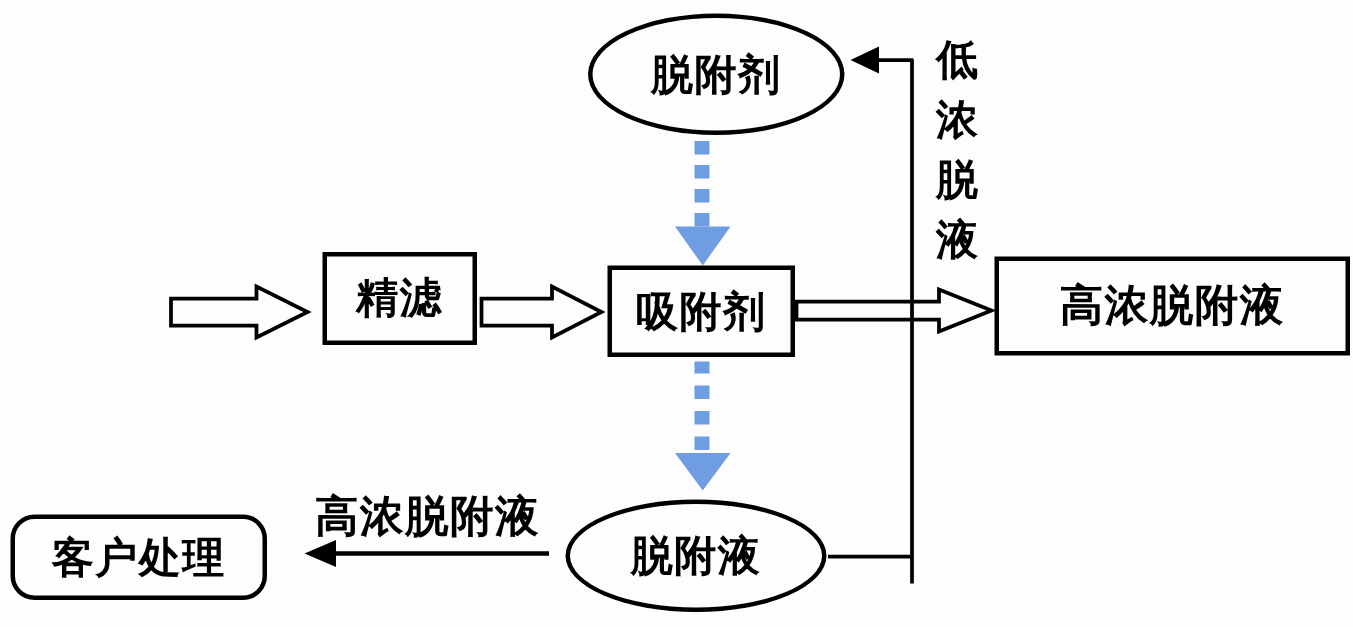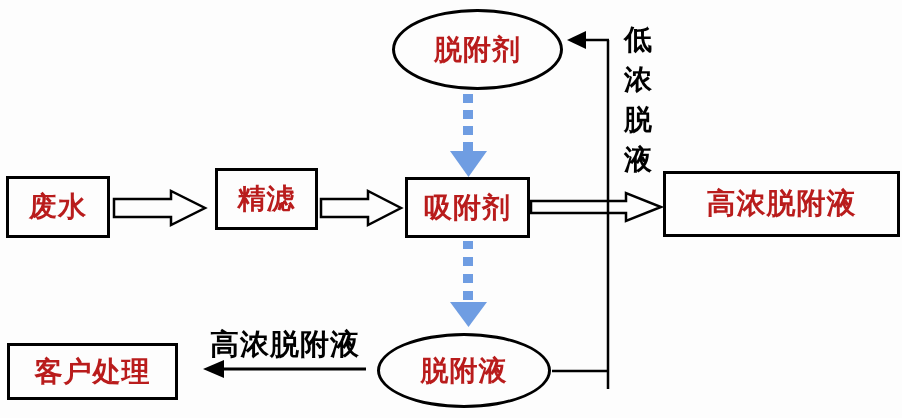--- a/index.html
+++ b/index.html
@@ -3,21 +3,21 @@
 <meta charset="utf-8">
 <style>
   html,body{margin:0;padding:0;background:#fff;}
   .stage{
     position:relative;width:902px;height:418px;background:#fdfdfd;
     font-family:"DejaVu Sans",sans-serif;overflow:hidden;
   }
   svg.layer{position:absolute;left:0;top:0;width:902px;height:418px;}
   .node{
     position:absolute;display:flex;align-items:center;justify-content:center;
-    border:3px solid #000;color:#b91c1c;font-weight:bold;font-size:28px;
+    border:3px solid #000;color:#000000;font-weight:bold;font-size:28px;
     box-sizing:border-box;background:transparent;letter-spacing:1px;
   }
   .ellipse{border-radius:50%;}
   .free-label{
     position:absolute;color:#000;font-weight:bold;font-size:29px;
     white-space:nowrap;letter-spacing:1px;
   }
   .vertical-label{
     position:absolute;display:flex;flex-direction:column;align-items:center;
     color:#000;font-weight:bold;font-size:28px;line-height:40px;
@@ -57,37 +57,34 @@
 
     <g>
       <rect x="463" y="241" width="10" height="8" fill="#6f9de2"></rect>
       <rect x="463" y="257" width="10" height="9" fill="#6f9de2"></rect>
       <rect x="463" y="274" width="10" height="9" fill="#6f9de2"></rect>
       <rect x="463" y="291" width="10" height="9" fill="#6f9de2"></rect>
       <polygon points="450,302 487,302 468.5,327" fill="#6f9de2"></polygon>
     </g>
   </svg>
 
-  <div class="node" style="left:6px;top:176px;width:104px;height:62px;">
-    <span>废水</span>
-  </div>
 
   <div class="node" style="left:215px;top:168px;width:103px;height:62px;">
     <span>精滤</span>
   </div>
 
   <div class="node" style="left:405px;top:177px;width:125px;height:61px;">
     <span>吸附剂</span>
   </div>
 
   <div class="node" style="left:663px;top:171px;width:237px;height:66px;font-size:29px;">
     <span>高浓脱附液</span>
   </div>
 
-  <div class="node" style="left:7px;top:343px;width:171px;height:57px;">
+  <div class="node" style="left:7px;top:343px;width:171px;height:57px;border-radius:16px;">
     <span>客户处理</span>
   </div>
 
   <div class="node ellipse" style="left:392px;top:9px;width:171px;height:81px;">
     <span>脱附剂</span>
   </div>
 
   <div class="node ellipse" style="left:377px;top:333px;width:174px;height:75px;">
     <span>脱附液</span>
   </div>

